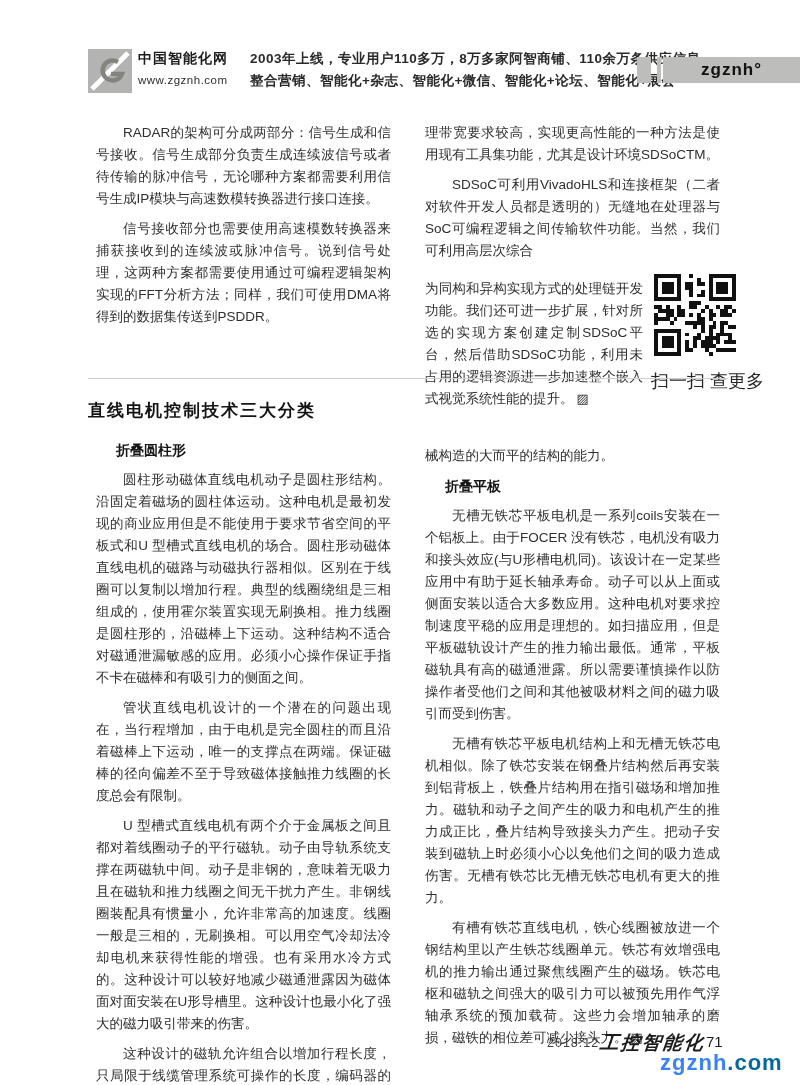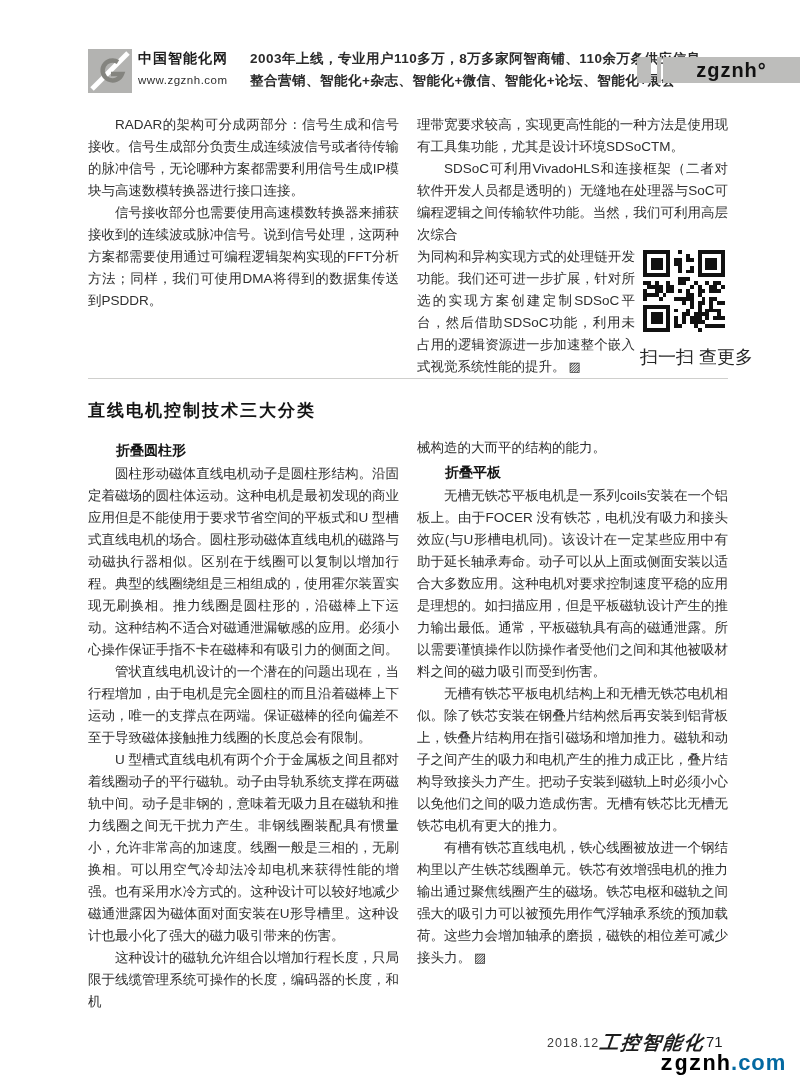--- a/index.html
+++ b/index.html
@@ -15,45 +15,45 @@
   .header{position:absolute;top:46px;left:88px;right:0;height:54px;}
   .logo{position:absolute;left:0;top:3px;width:44px;height:44px;}
   .site-block{position:absolute;left:50px;top:4px;width:105px;}
   .site-name{font-size:14px;font-weight:bold;color:#1d1d1d;letter-spacing:1px;white-space:nowrap;}
   .site-url{font-size:11.5px;color:#2e2e2e;margin-top:6px;letter-spacing:0.5px;}
   .taglines{position:absolute;left:162px;top:2px;font-weight:bold;color:#2a2a2a;
     font-size:13.5px;line-height:22px;letter-spacing:0.5px;white-space:nowrap;}
   .badge-sq{position:absolute;right:149px;top:11px;width:14px;height:26px;background:#bdbdbb;}
   .badge-line{position:absolute;right:139px;top:11px;width:4px;height:26px;background:#bdbdbb;}
   .badge-bar{position:absolute;right:0;top:11px;width:137px;height:26px;background:#bdbdbb;
-    text-align:center;line-height:26px;font-size:20px;font-weight:bold;color:#111;letter-spacing:1px;}
+    text-align:center;line-height:26px;font-size:17px;font-weight:bold;color:#111;letter-spacing:1px;}
   
   .cols{position:absolute;left:88px;width:640px;display:flex;gap:18px;}
   .col{width:311px;font-size:13.5px;line-height:22px;text-align:justify;color:#2f2f2f;}
-  .col p{margin:0;text-indent:2em;}
+  .col p{margin:8px;text-indent:2em;}
   .col p.noindent{text-indent:0;}
   .subhead{font-weight:bold;color:#161616;text-indent:2em;margin:2px 0;font-size:14px;}
   .article1{top:114px;}
   .wrap-row{display:flex;align-items:flex-start;}
   .wrap-text{width:218px;flex:0 0 218px;}
   .qr-block{margin-left:auto;width:88px;text-align:center;padding-top:4px;}
   .qr-block svg{width:82px;height:82px;display:block;margin:0 auto;}
   .qr-caption{font-size:18px;color:#262626;margin-top:14px;white-space:nowrap;}
   .endmark{margin-left:3px;font-size:13px;color:#2f2f2f;}
   .divider{position:absolute;top:378px;left:88px;width:640px;border-top:1px solid #cfcfcd;}
   .article2-title{position:absolute;top:399px;left:88px;font-size:17px;font-weight:bold;
     color:#141414;letter-spacing:2px;}
   .article2{top:437px;}
   
   .footer-issue{position:absolute;top:1036px;left:547px;font-size:12.5px;color:#3d3d3d;letter-spacing:1px;}
   .footer-logo{position:absolute;top:1030px;left:600px;font-size:19px;font-weight:bold;
     font-style:italic;color:#1c1c1c;letter-spacing:2px;transform:skewX(-6deg);}
   .footer-page{position:absolute;top:1033px;left:706px;font-size:15px;color:#1c1c1c;}
   .footer-url{position:absolute;top:1050px;left:660px;font-size:22px;font-weight:bold;letter-spacing:1px;}
-  .footer-url .red{color:#000000;font-family:Liberation Mono, monospace;}
+  .footer-url .red{color:#3b82f6;}
   .footer-url .blk{color:#0369a1;}
 </style>
 </head>
 <body>
 
 <div class="page">
 
   <div class="header">
     <div class="logo">
       <svg viewBox="0 0 44 44" xmlns="http://www.w3.org/2000/svg">

